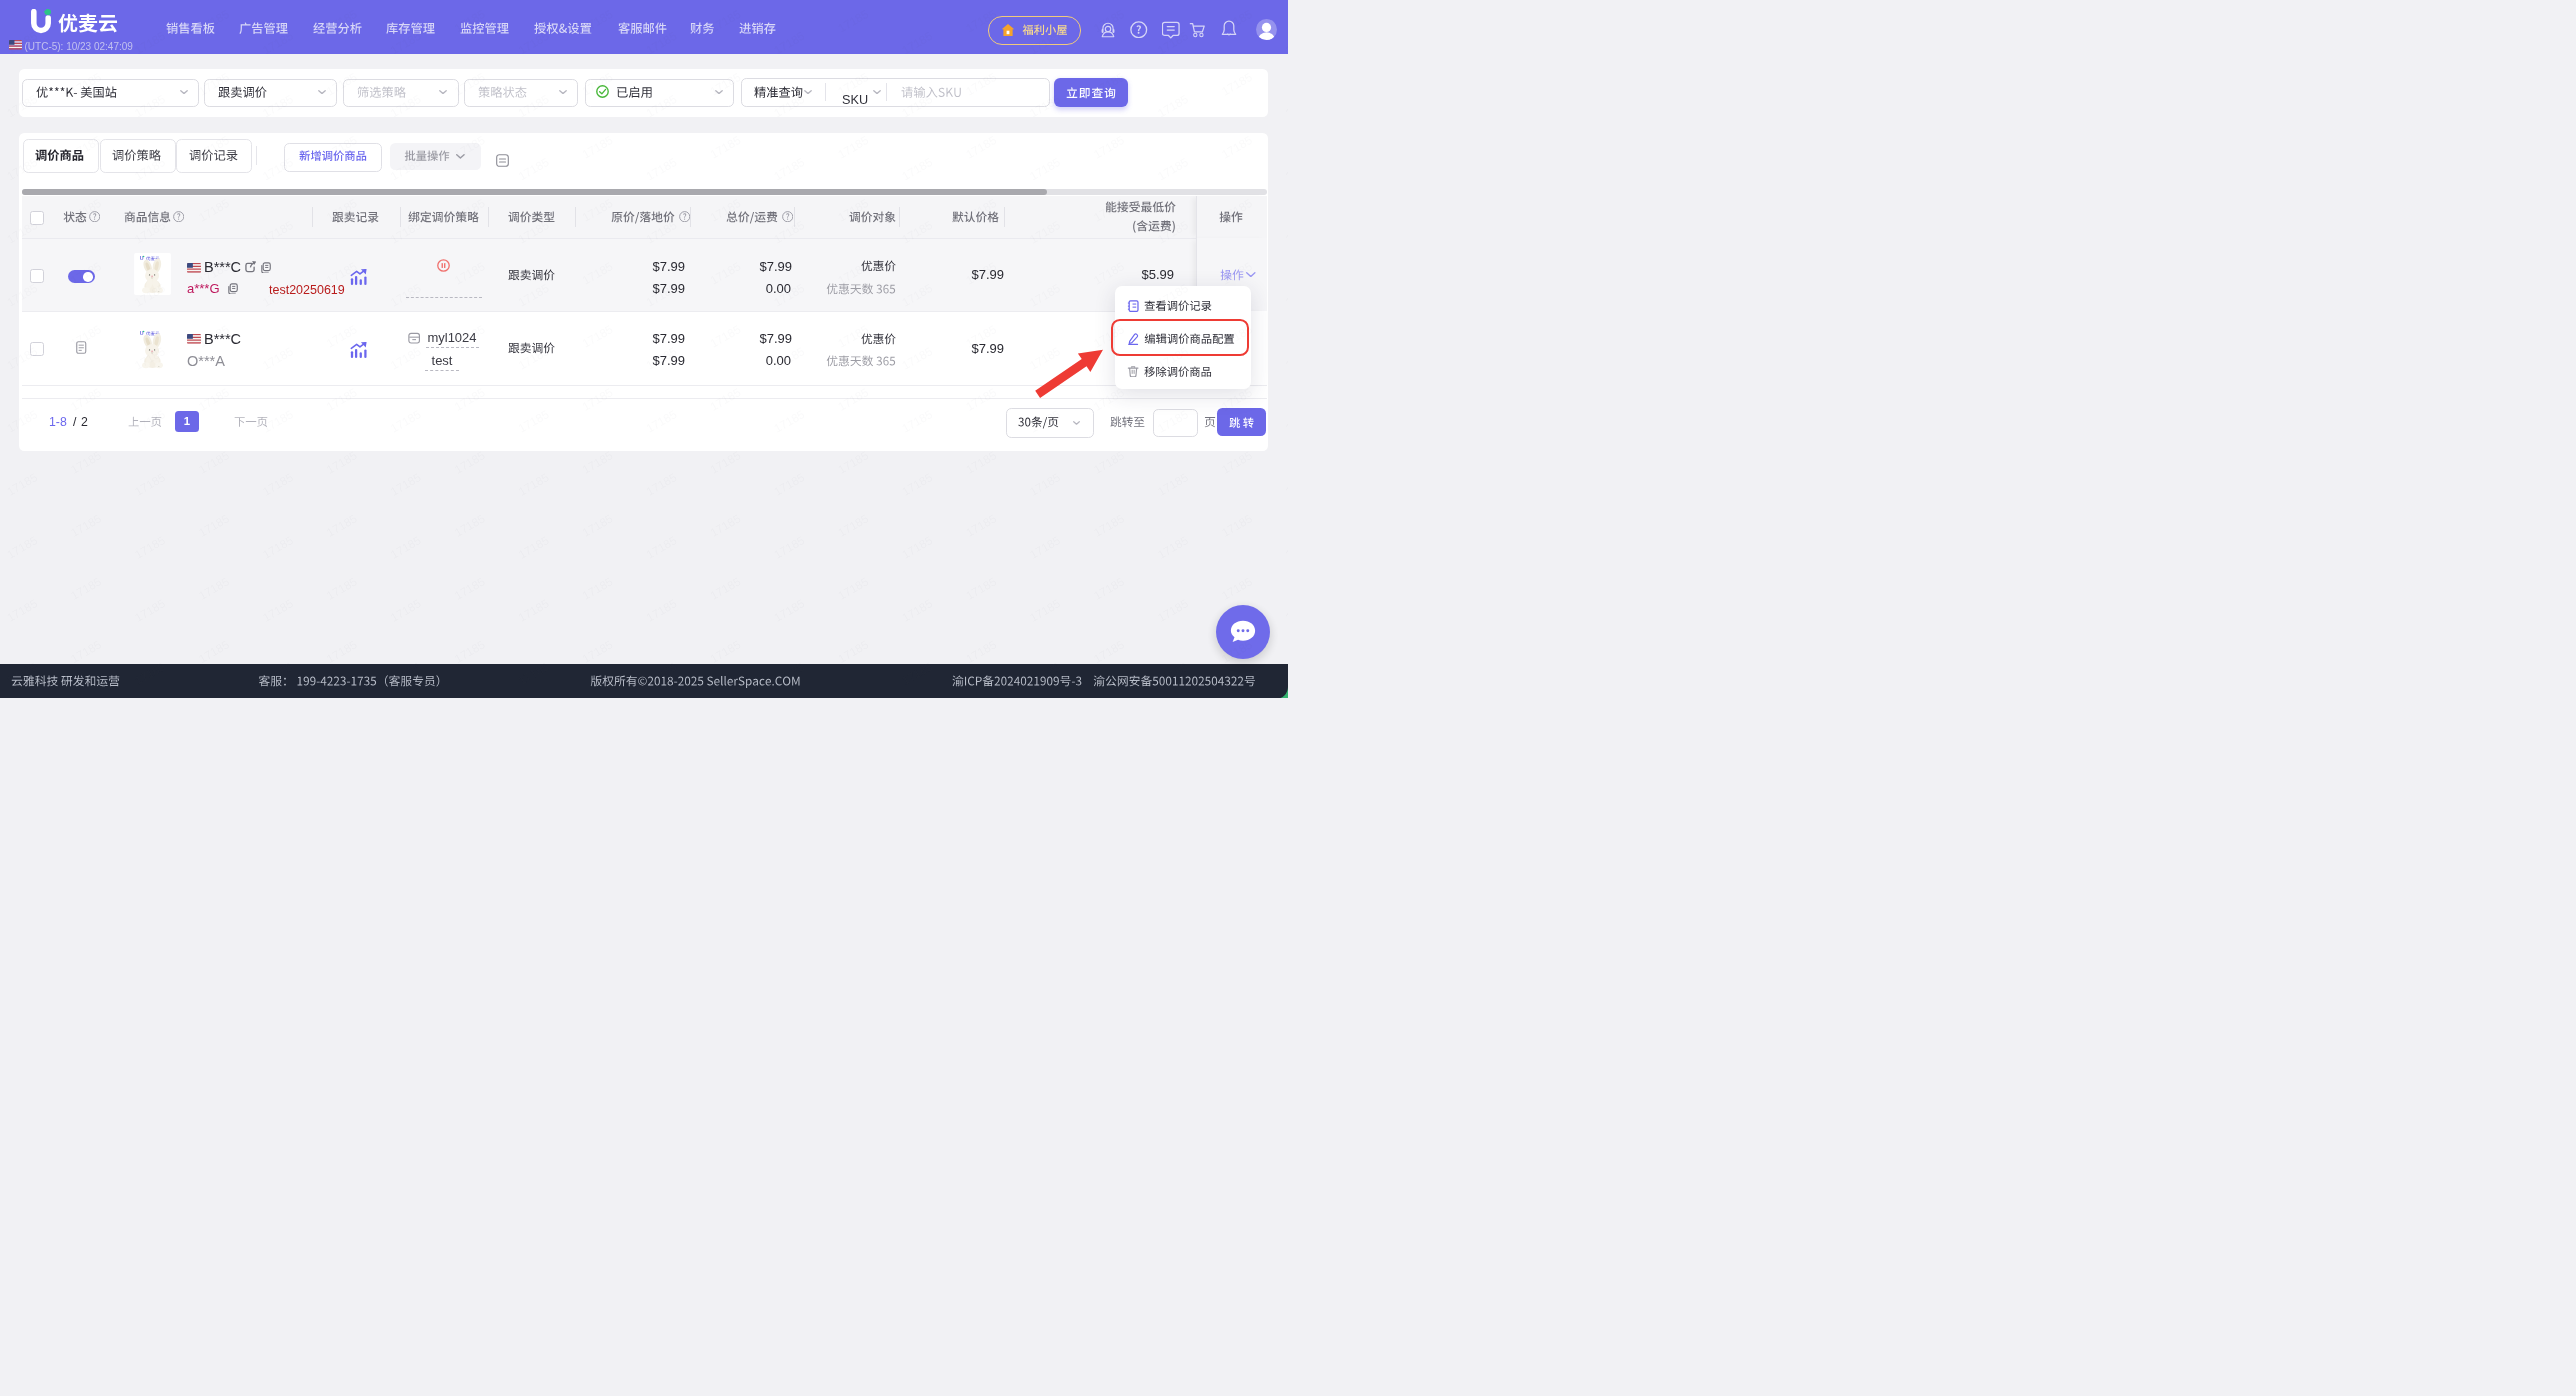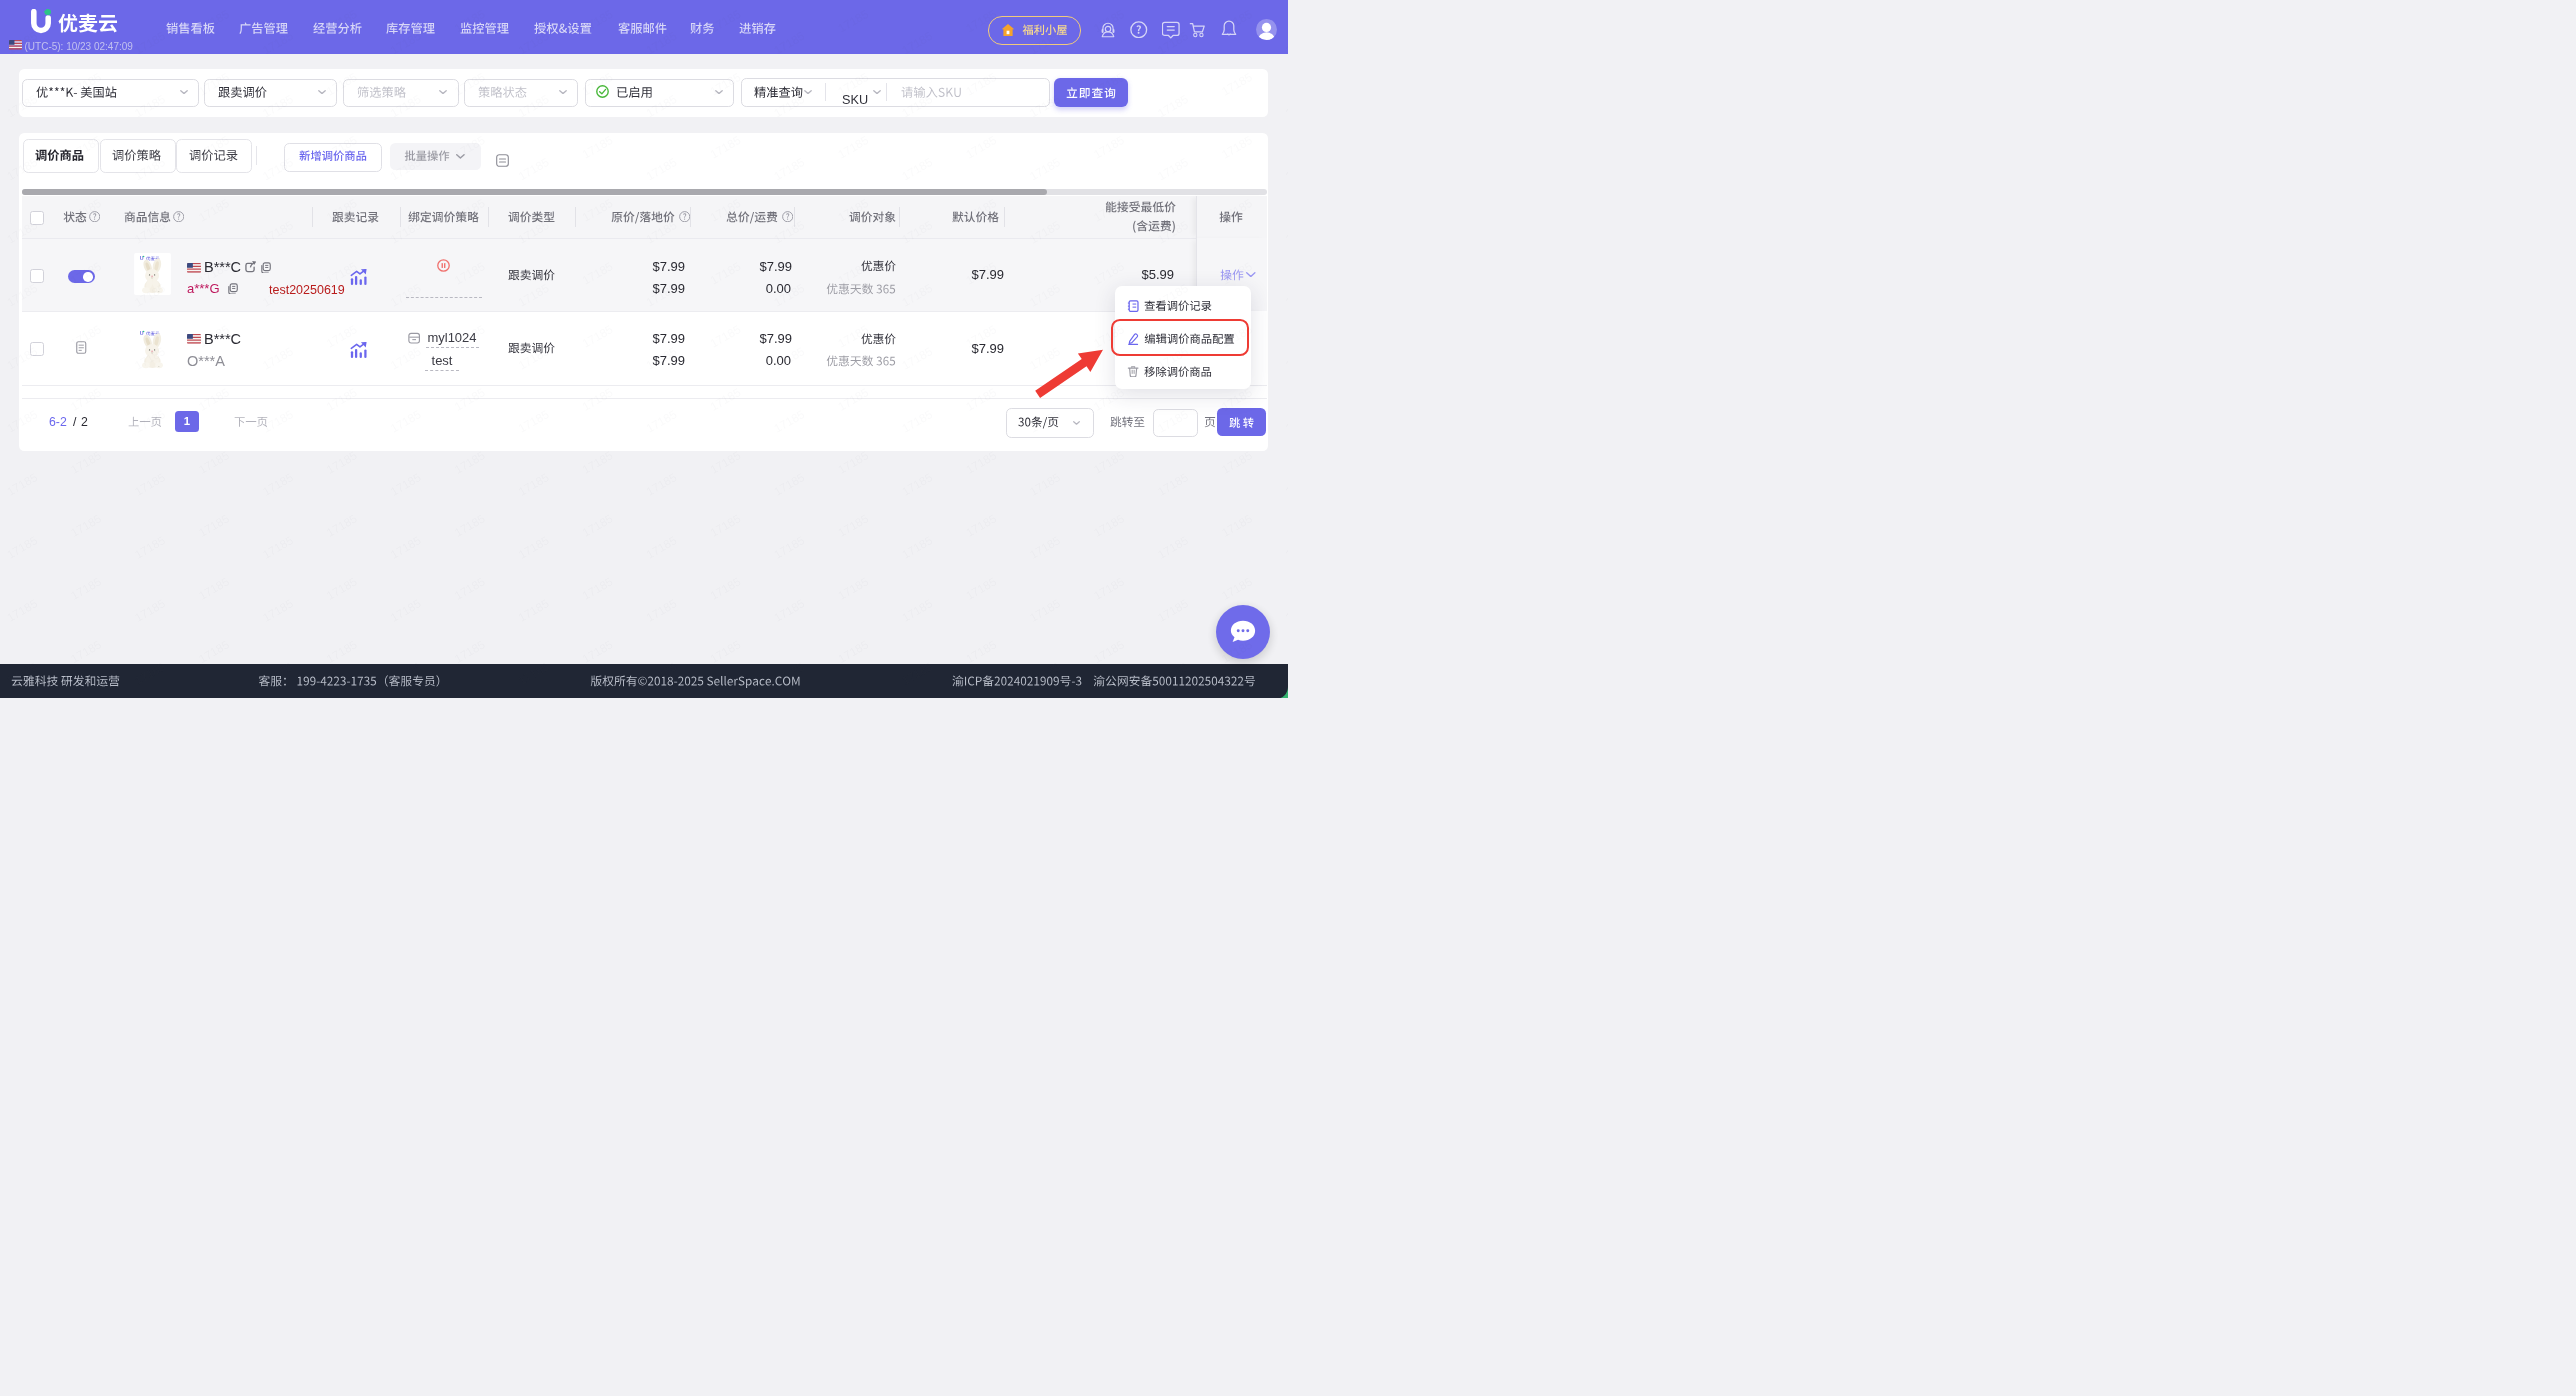--- a/index.html
+++ b/index.html
@@ -415,21 +415,21 @@
 <div style="position:absolute;left:335px;top:354px;width:350px;text-align:right;font-family:'Liberation Sans',sans-serif;font-size:13px;font-weight:400;color:#2a2a32;height:13px;line-height:13px;white-space:nowrap;">$7.99</div>
 <div style="position:absolute;left:442px;top:332px;width:350px;text-align:right;font-family:'Liberation Sans',sans-serif;font-size:13px;font-weight:400;color:#2a2a32;height:13px;line-height:13px;white-space:nowrap;">$7.99</div>
 <div style="position:absolute;left:441px;top:354px;width:350px;text-align:right;font-family:'Liberation Sans',sans-serif;font-size:13px;font-weight:400;color:#2a2a32;height:13px;line-height:13px;white-space:nowrap;">0.00</div>
 <svg style="position:absolute;left:861px;top:333px;overflow:visible;" width="35" height="12.5" viewBox="0 0 40.5 14.3">
     <path transform="translate(0,11.88)" d="M8.6 -6.1V-0.7C8.6 0.4 8.9 0.7 9.9 0.7C10.2 0.7 11.3 0.7 11.5 0.7C12.5 0.7 12.8 0.1 12.9 -1.9C12.6 -2 12.2 -2.1 12 -2.3C11.9 -0.5 11.9 -0.2 11.4 -0.2C11.2 -0.2 10.3 -0.2 10.1 -0.2C9.7 -0.2 9.6 -0.3 9.6 -0.7V-6.1ZM9.4 -10.5C10.1 -9.9 10.9 -9 11.3 -8.4L12 -9C11.6 -9.5 10.8 -10.4 10.1 -11ZM7 -11.2C7 -10.2 7 -9.1 7 -8.1H3.9V-7.2H6.9C6.7 -4.1 6 -1.3 3.7 0.3C4 0.5 4.3 0.8 4.5 1C6.9 -0.8 7.7 -3.8 7.9 -7.2H12.8V-8.1H8C8 -9.2 8 -10.2 8 -11.2ZM3.7 -11.3C2.9 -9.3 1.8 -7.2 0.5 -5.9C0.7 -5.7 1 -5.2 1.1 -4.9C1.5 -5.3 1.9 -5.8 2.2 -6.4V1.1H3.2V-7.9C3.8 -8.9 4.2 -10 4.6 -11Z M17.1 -2.3V-0.4C17.1 0.6 17.5 0.9 19 0.9C19.3 0.9 21.7 0.9 22.1 0.9C23.3 0.9 23.6 0.5 23.7 -1C23.5 -1 23.1 -1.2 22.8 -1.3C22.8 -0.1 22.7 0 22 0C21.5 0 19.4 0 19 0C18.2 0 18 -0 18 -0.4V-2.3ZM19 -2.4C19.8 -2 20.8 -1.4 21.2 -0.9L21.9 -1.5C21.4 -2 20.4 -2.6 19.6 -3ZM23.7 -2C24.3 -1.2 25 -0.1 25.2 0.6L26.1 0.2C25.9 -0.5 25.2 -1.5 24.5 -2.3ZM15.5 -2.3C15.2 -1.5 14.7 -0.5 14.2 0.2L15.1 0.7C15.6 -0 16.1 -1.1 16.3 -2ZM14.5 -3.9 14.6 -3C17.1 -3.1 20.9 -3.1 24.5 -3.2C24.9 -3 25.2 -2.7 25.4 -2.5L26.1 -3C25.4 -3.7 24.1 -4.5 22.9 -5H25V-8.8H20.7V-9.7H26V-10.5H20.7V-11.3H19.7V-10.5H14.5V-9.7H19.7V-8.8H15.4V-5H19.7V-4ZM16.4 -6.6H19.7V-5.7H16.4ZM20.7 -6.6H24V-5.7H20.7ZM16.4 -8.1H19.7V-7.2H16.4ZM20.7 -8.1H24V-7.2H20.7ZM22.2 -4.5C22.5 -4.4 22.9 -4.2 23.3 -4L20.7 -4V-5H22.8Z M36.8 -6.1V1.1H37.8V-6.1ZM32.9 -6.1V-4.2C32.9 -2.9 32.8 -0.9 30.8 0.5C31.1 0.6 31.4 1 31.6 1.2C33.7 -0.4 34 -2.7 34 -4.2V-6.1ZM35.1 -11.4C34.4 -9.7 32.9 -7.6 30.5 -6.3C30.7 -6.1 31 -5.7 31.1 -5.5C33 -6.6 34.4 -8.1 35.3 -9.7C36.4 -8 37.9 -6.5 39.4 -5.7C39.6 -5.9 39.9 -6.3 40.1 -6.5C38.5 -7.3 36.8 -9 35.8 -10.6L36.1 -11.2ZM30.6 -11.3C29.9 -9.3 28.8 -7.3 27.5 -5.9C27.7 -5.7 28 -5.2 28.1 -4.9C28.5 -5.4 28.9 -5.9 29.2 -6.4V1.1H30.3V-8.1C30.8 -9 31.2 -10 31.6 -11Z" fill="#33333c"></path>
   </svg>
 <svg style="position:absolute;left:826px;top:355px;overflow:visible;" width="70" height="12.5" viewBox="0 0 79.5 14.3">
     <path transform="translate(0,11.88)" d="M8.6 -6.1V-0.7C8.6 0.4 8.9 0.7 9.9 0.7C10.2 0.7 11.3 0.7 11.5 0.7C12.5 0.7 12.8 0.1 12.9 -1.9C12.6 -2 12.2 -2.1 12 -2.3C11.9 -0.5 11.9 -0.2 11.4 -0.2C11.2 -0.2 10.3 -0.2 10.1 -0.2C9.7 -0.2 9.6 -0.3 9.6 -0.7V-6.1ZM9.4 -10.5C10.1 -9.9 10.9 -9 11.3 -8.4L12 -9C11.6 -9.5 10.8 -10.4 10.1 -11ZM7 -11.2C7 -10.2 7 -9.1 7 -8.1H3.9V-7.2H6.9C6.7 -4.1 6 -1.3 3.7 0.3C4 0.5 4.3 0.8 4.5 1C6.9 -0.8 7.7 -3.8 7.9 -7.2H12.8V-8.1H8C8 -9.2 8 -10.2 8 -11.2ZM3.7 -11.3C2.9 -9.3 1.8 -7.2 0.5 -5.9C0.7 -5.7 1 -5.2 1.1 -4.9C1.5 -5.3 1.9 -5.8 2.2 -6.4V1.1H3.2V-7.9C3.8 -8.9 4.2 -10 4.6 -11Z M17.1 -2.3V-0.4C17.1 0.6 17.5 0.9 19 0.9C19.3 0.9 21.7 0.9 22.1 0.9C23.3 0.9 23.6 0.5 23.7 -1C23.5 -1 23.1 -1.2 22.8 -1.3C22.8 -0.1 22.7 0 22 0C21.5 0 19.4 0 19 0C18.2 0 18 -0 18 -0.4V-2.3ZM19 -2.4C19.8 -2 20.8 -1.4 21.2 -0.9L21.9 -1.5C21.4 -2 20.4 -2.6 19.6 -3ZM23.7 -2C24.3 -1.2 25 -0.1 25.2 0.6L26.1 0.2C25.9 -0.5 25.2 -1.5 24.5 -2.3ZM15.5 -2.3C15.2 -1.5 14.7 -0.5 14.2 0.2L15.1 0.7C15.6 -0 16.1 -1.1 16.3 -2ZM14.5 -3.9 14.6 -3C17.1 -3.1 20.9 -3.1 24.5 -3.2C24.9 -3 25.2 -2.7 25.4 -2.5L26.1 -3C25.4 -3.7 24.1 -4.5 22.9 -5H25V-8.8H20.7V-9.7H26V-10.5H20.7V-11.3H19.7V-10.5H14.5V-9.7H19.7V-8.8H15.4V-5H19.7V-4ZM16.4 -6.6H19.7V-5.7H16.4ZM20.7 -6.6H24V-5.7H20.7ZM16.4 -8.1H19.7V-7.2H16.4ZM20.7 -8.1H24V-7.2H20.7ZM22.2 -4.5C22.5 -4.4 22.9 -4.2 23.3 -4L20.7 -4V-5H22.8Z M27.9 -6.1V-5.1H32.9C32.4 -3.2 31.1 -1.2 27.6 0.2C27.8 0.4 28.1 0.8 28.2 1.1C31.7 -0.4 33.1 -2.4 33.8 -4.4C34.9 -1.7 36.7 0.1 39.4 1C39.5 0.8 39.8 0.4 40 0.1C37.3 -0.7 35.4 -2.6 34.5 -5.1H39.6V-6.1H34.1C34.2 -6.7 34.2 -7.2 34.2 -7.7V-9.3H39.1V-10.3H28.4V-9.3H33.1V-7.7C33.1 -7.2 33.1 -6.7 33 -6.1Z M46.5 -11.1C46.2 -10.6 45.8 -9.8 45.5 -9.3L46.1 -9C46.5 -9.4 46.9 -10.1 47.3 -10.7ZM41.7 -10.7C42 -10.1 42.4 -9.4 42.5 -8.9L43.3 -9.3C43.2 -9.7 42.8 -10.5 42.4 -11ZM46 -3.5C45.7 -2.8 45.3 -2.2 44.8 -1.7C44.3 -2 43.7 -2.2 43.2 -2.4C43.4 -2.8 43.6 -3.1 43.8 -3.5ZM42 -2.1C42.6 -1.8 43.4 -1.5 44.1 -1.1C43.2 -0.5 42.2 -0.1 41.1 0.2C41.2 0.4 41.4 0.7 41.5 1C42.8 0.6 43.9 0.1 44.9 -0.7C45.3 -0.4 45.8 -0.1 46.1 0.1L46.7 -0.6C46.4 -0.8 46 -1 45.6 -1.3C46.3 -2.1 46.8 -3 47.2 -4.2L46.6 -4.4L46.5 -4.4H44.3L44.5 -5.1L43.6 -5.2C43.6 -5 43.4 -4.7 43.3 -4.4H41.4V-3.5H42.9C42.6 -3 42.3 -2.5 42 -2.1ZM44 -11.4V-8.8H41.2V-8H43.7C43 -7.1 42 -6.3 41 -5.9C41.2 -5.7 41.5 -5.3 41.6 -5.1C42.4 -5.5 43.3 -6.3 44 -7.1V-5.5H44.9V-7.3C45.6 -6.8 46.4 -6.2 46.7 -5.9L47.3 -6.6C47 -6.8 45.8 -7.6 45.1 -8H47.7V-8.8H44.9V-11.4ZM49 -11.2C48.7 -8.9 48 -6.6 47 -5.2C47.2 -5 47.6 -4.7 47.8 -4.5C48.1 -5 48.4 -5.6 48.7 -6.3C49 -5 49.4 -3.8 49.9 -2.7C49.1 -1.4 48.1 -0.4 46.6 0.3C46.8 0.5 47.1 0.9 47.2 1.1C48.5 0.4 49.6 -0.6 50.4 -1.7C51 -0.6 51.9 0.3 52.9 1C53.1 0.7 53.4 0.4 53.6 0.2C52.5 -0.4 51.6 -1.4 50.9 -2.7C51.6 -4.1 52.1 -5.8 52.4 -7.8H53.3V-8.7H49.5C49.6 -9.5 49.8 -10.3 49.9 -11.1ZM51.4 -7.8C51.2 -6.2 50.9 -4.9 50.4 -3.7C49.9 -4.9 49.5 -6.3 49.2 -7.8Z M60.6 0.2C62.3 0.2 63.8 -0.9 63.8 -2.6C63.8 -4 62.8 -4.9 61.7 -5.2V-5.2C62.7 -5.6 63.4 -6.4 63.4 -7.6C63.4 -9.2 62.2 -10.1 60.5 -10.1C59.4 -10.1 58.5 -9.6 57.8 -8.9L58.4 -8.1C59 -8.7 59.7 -9.1 60.5 -9.1C61.5 -9.1 62.2 -8.5 62.2 -7.5C62.2 -6.4 61.5 -5.6 59.4 -5.6V-4.7C61.7 -4.7 62.5 -3.9 62.5 -2.7C62.5 -1.6 61.7 -0.9 60.5 -0.9C59.4 -0.9 58.6 -1.4 58.1 -2L57.4 -1.2C58.1 -0.5 59 0.2 60.6 0.2Z M68.6 0.2C70.1 0.2 71.4 -1.1 71.4 -3C71.4 -5.1 70.3 -6.1 68.7 -6.1C67.9 -6.1 67 -5.7 66.4 -5C66.5 -8 67.6 -9.1 69 -9.1C69.6 -9.1 70.2 -8.8 70.6 -8.3L71.3 -9.1C70.7 -9.7 70 -10.1 68.9 -10.1C67 -10.1 65.3 -8.6 65.3 -4.7C65.3 -1.5 66.7 0.2 68.6 0.2ZM66.5 -4C67.1 -4.9 67.9 -5.2 68.5 -5.2C69.7 -5.2 70.3 -4.4 70.3 -3C70.3 -1.7 69.5 -0.8 68.6 -0.8C67.3 -0.8 66.6 -1.9 66.5 -4Z M75.5 0.2C77.2 0.2 78.8 -1.1 78.8 -3.2C78.8 -5.4 77.4 -6.4 75.8 -6.4C75.2 -6.4 74.8 -6.2 74.3 -6L74.6 -8.8H78.3V-9.9H73.5L73.2 -5.3L73.8 -4.9C74.4 -5.2 74.8 -5.4 75.5 -5.4C76.7 -5.4 77.5 -4.6 77.5 -3.2C77.5 -1.7 76.6 -0.9 75.4 -0.9C74.3 -0.9 73.5 -1.4 73 -1.9L72.4 -1.1C73 -0.5 74 0.2 75.5 0.2Z" fill="#9c9ca4"></path>
   </svg>
 <div style="position:absolute;left:654px;top:342px;width:350px;text-align:right;font-family:'Liberation Sans',sans-serif;font-size:13px;font-weight:400;color:#2a2a32;height:13px;line-height:13px;white-space:nowrap;">$7.99</div>
-<div style="position:absolute;left:49px;top:416px;font-family:'Liberation Sans',sans-serif;font-size:12.3px;font-weight:400;color:#6b67ee;height:12.3px;line-height:12.3px;white-space:nowrap;">6-2</div>
+<div style="position:absolute;left:49px;top:416px;font-family:'Liberation Sans',sans-serif;font-size:12.3px;font-weight:400;color:#6b67ee;height:12.3px;line-height:12.3px;white-space:nowrap;">1-8</div>
 <div style="position:absolute;left:73px;top:416px;font-family:'Liberation Sans',sans-serif;font-size:12.3px;font-weight:400;color:#2a2a32;height:12.3px;line-height:12.3px;white-space:nowrap;">/</div>
 <div style="position:absolute;left:81px;top:416px;font-family:'Liberation Sans',sans-serif;font-size:12.3px;font-weight:400;color:#2a2a32;height:12.3px;line-height:12.3px;white-space:nowrap;">2</div>
 <svg style="position:absolute;left:128px;top:416px;overflow:visible;" width="34" height="12" viewBox="0 0 39.0 13.8">
     <path transform="translate(0,11.44)" d="M5.6 -10.7V-0.6H0.7V0.4H12.3V-0.6H6.6V-5.7H11.5V-6.7H6.6V-10.7Z M13.6 -5.6V-4.5H25.5V-5.6Z M32 -6V-3.7C32 -2.3 31.5 -0.7 26.6 0.2C26.9 0.5 27.1 0.8 27.2 1C32.3 -0.1 33 -1.9 33 -3.6V-6ZM33.1 -1.4C34.6 -0.7 36.6 0.4 37.5 1.1L38.1 0.3C37.1 -0.4 35.1 -1.4 33.7 -2.1ZM28.2 -7.7V-1.7H29.2V-6.8H35.9V-1.7H36.9V-7.7H32.2C32.5 -8.2 32.7 -8.7 33 -9.3H38.2V-10.2H27V-9.3H31.8C31.7 -8.8 31.4 -8.2 31.2 -7.7Z" fill="#b2b2bb"></path>
   </svg>
 <div style="position:absolute;left:175px;top:411px;width:24px;height:21px;border-radius:3.5px;background:#6c68e8;"></div>
 <div style="position:absolute;left:12px;top:416px;width:350px;text-align:center;font-family:'Liberation Sans',sans-serif;font-size:11.4px;font-weight:700;color:#fff;height:11.4px;line-height:11.4px;white-space:nowrap;">1</div>
 <svg style="position:absolute;left:234px;top:416px;overflow:visible;" width="34" height="12" viewBox="0 0 39.0 13.8">
     <path transform="translate(0,11.44)" d="M0.7 -10V-9H5.7V1H6.8V-5.9C8.3 -5.1 10 -4 10.9 -3.2L11.6 -4.1C10.6 -4.9 8.5 -6.1 6.9 -6.9L6.8 -6.6V-9H12.3V-10Z M13.6 -5.6V-4.5H25.5V-5.6Z M32 -6V-3.7C32 -2.3 31.5 -0.7 26.6 0.2C26.9 0.5 27.1 0.8 27.2 1C32.3 -0.1 33 -1.9 33 -3.6V-6ZM33.1 -1.4C34.6 -0.7 36.6 0.4 37.5 1.1L38.1 0.3C37.1 -0.4 35.1 -1.4 33.7 -2.1ZM28.2 -7.7V-1.7H29.2V-6.8H35.9V-1.7H36.9V-7.7H32.2C32.5 -8.2 32.7 -8.7 33 -9.3H38.2V-10.2H27V-9.3H31.8C31.7 -8.8 31.4 -8.2 31.2 -7.7Z" fill="#b2b2bb"></path>
   </svg>

